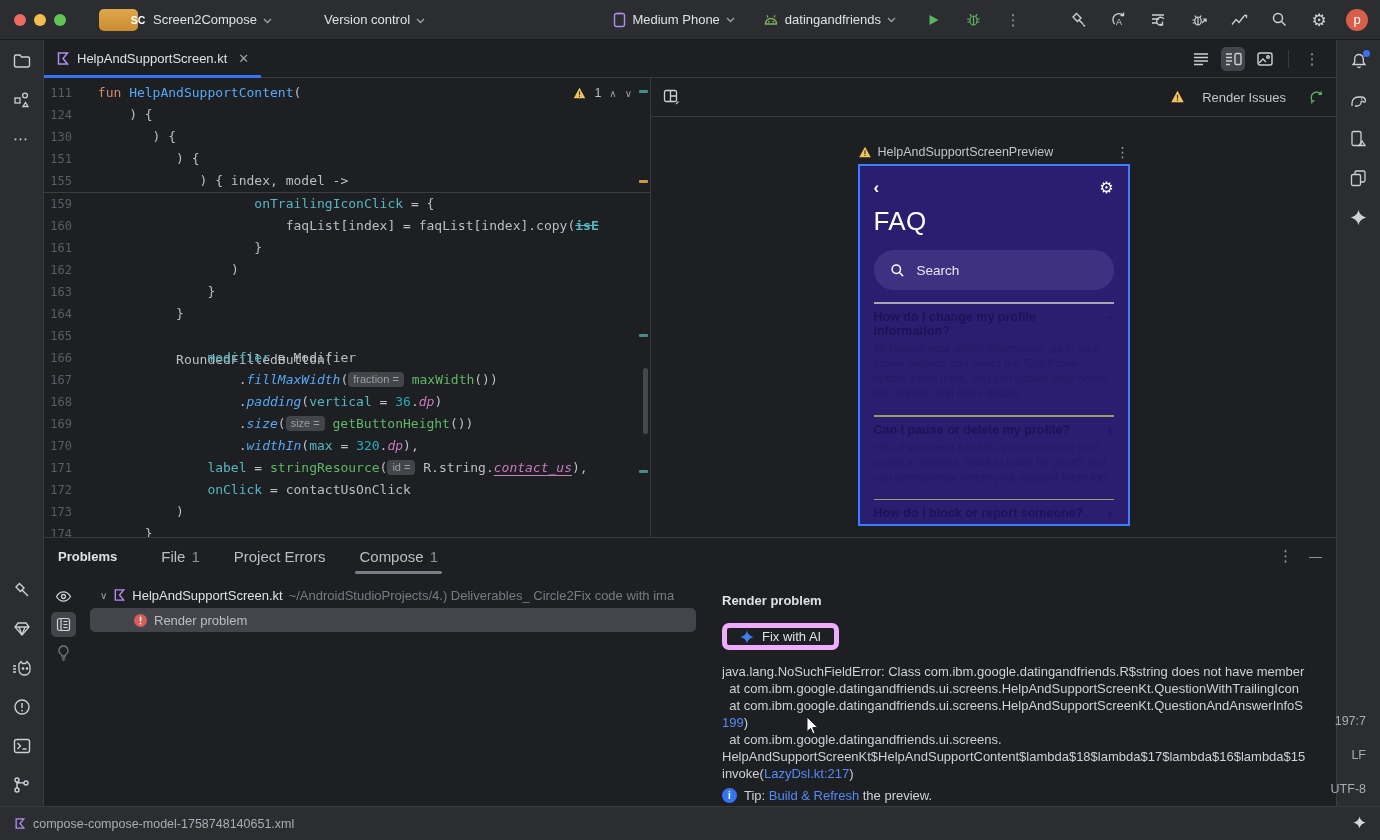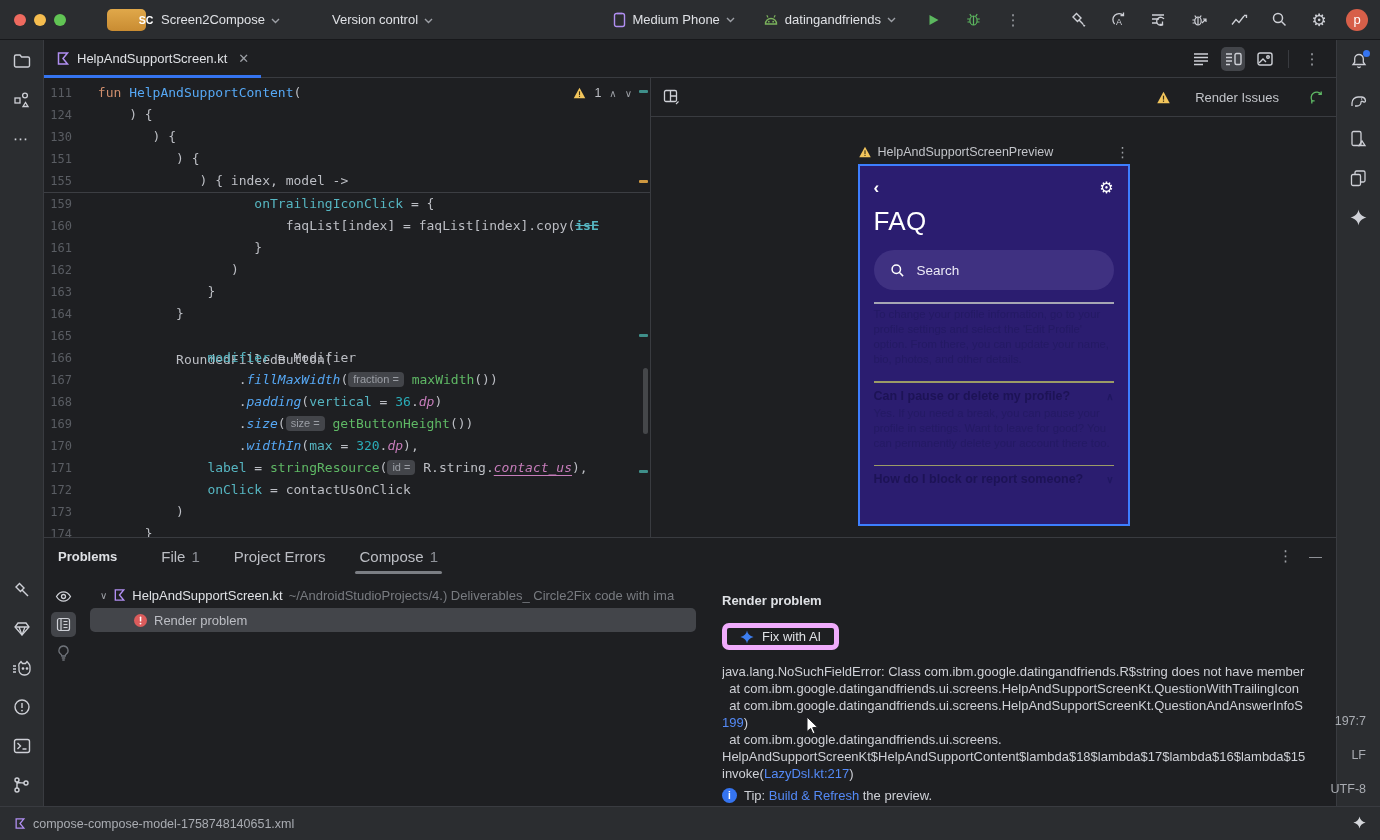--- a/index.html
+++ b/index.html
@@ -2,21 +2,21 @@
 <html><head>
 <meta charset="utf-8">
 <style>
   html,body{margin:0;padding:0;background:#101114;}
   *{box-sizing:border-box;}
   .app{position:relative;width:1380px;height:840px;background:#1e1f22;font-family:"Liberation Sans",sans-serif;color:#bcbec4;overflow:hidden;}
   
   .titlebar{height:40px;background:#2b2d30;border-bottom:1px solid #17181b;display:flex;align-items:center;padding:0 12px 0 14px;}
   .tl{width:12px;height:12px;border-radius:50%;margin-right:8px;}
   .tl.r{background:#ee6a5f}.tl.y{background:#f5bd4f}.tl.g{background:#61c454}
-  .sc-badge{width:22px;height:22px;border-radius:5px;background:linear-gradient(#e0a84a,#c98c32);color:#fff;font-size:10.5px;font-weight:bold;display:flex;align-items:center;justify-content:center;margin:0 7px 0 33px;padding-left:39px;}
+  .sc-badge{width:22px;height:22px;border-radius:5px;background:linear-gradient(#e0a84a,#c98c32);color:#fff;font-size:10.5px;font-weight:bold;display:flex;align-items:center;justify-content:center;margin:0 7px 0 25px;padding-left:39px;}
   .menu-btn{display:flex;align-items:center;gap:6px;padding:4px 8px;border-radius:6px;font-size:13px;color:#dfe1e5;cursor:default;}
   .menu-btn svg{margin-top:2px}
   .tb-right{display:flex;align-items:center;margin-left:auto;gap:14px;}
   .tb-group{display:flex;align-items:center;gap:6px;font-size:13px;color:#dfe1e5;}
   .icon-btn{width:26px;height:26px;display:flex;align-items:center;justify-content:center;border-radius:6px;}
   .kebab{color:#9da0a6;font-size:15px;}
   .avatar{width:22px;height:22px;border-radius:50%;background:#d75f49;color:#fff;font-size:13px;display:flex;align-items:center;justify-content:center;}
   
   .main{display:flex;height:766px;}
   .stripe{width:44px;background:#2b2d30;display:flex;flex-direction:column;align-items:center;padding:9px 0;gap:15px;}
@@ -47,21 +47,21 @@
   .tok-purl{color:#c77dbb;font-style:italic;text-decoration:underline;text-underline-offset:3px;}
   .tok-wh{color:#bcbec4}.tok-mth{color:#56a8f5;font-style:italic}
   .tok-hint{display:inline-block;background:#43454a;color:#9b9ea5;border-radius:4px;padding:0 5px;font-size:11px;line-height:15px;font-family:"Liberation Sans",sans-serif;vertical-align:1px;}
   .inspect-widget{position:absolute;top:8px;right:18px;display:flex;align-items:center;gap:8px;font-family:"Liberation Sans",sans-serif;font-size:12.5px;color:#bcbec4;}
   .inspect-widget .chv{color:#9da0a6;font-size:10px;}
   .stripe-mark{position:absolute;right:2px;width:9px;height:3px;border-radius:1px;}
   .sb-thumb{position:absolute;right:2px;width:5px;height:66px;border-radius:3px;background:#5a5d61;opacity:.65;}
   
   .preview{flex:1;border-left:1px solid #393b40;display:flex;flex-direction:column;min-width:0;}
   .pv-header{height:39px;border-bottom:1px solid #393b40;display:flex;align-items:center;padding:0 12px;}
-  .pv-header .ri{margin-left:auto;display:flex;align-items:center;gap:24px;font-size:13px;color:#c2c4c9;}
+  .pv-header .ri{margin-left:auto;display:flex;gap:17px;font-size:13px;color:#c2c4c9;}
   .pv-canvas{flex:1;position:relative;overflow:hidden;}
   .pv-label{width:272px;margin:27px auto 4px;display:flex;align-items:center;gap:6px;font-size:12.5px;color:#c2c4c9;}
   .pv-label .kb{margin-left:auto;color:#9da0a6;font-size:14px;}
   .phone-frame{width:272px;height:362px;margin:0 auto;border:2px solid #3d7eff;background:#2b1d70;overflow:hidden;padding:12px 14px;color:#fff;}
   .pf-top{display:flex;align-items:center;height:20px;}
   .pf-back{font-size:17px;font-weight:bold;line-height:14px;}
   .pf-gear{margin-left:auto;font-size:16px;line-height:16px;color:#fff;}
   .pf-title{font-size:26px;font-weight:500;letter-spacing:.3px;margin-top:8px;}
   .pf-search{margin-top:13px;height:40px;border-radius:20px;background:#3f3181;display:flex;align-items:center;gap:12px;padding:0 16px;font-size:13.5px;color:#eceaf6;}
   .pv-div{height:2px;background:#a6a6b4;margin-top:12px;}
@@ -384,20 +384,24 @@
               <div class="pf-title">FAQ</div>
               <div class="pf-search">
                 <svg width="15" height="15" viewBox="0 0 15 15" fill="none" stroke="#fff" stroke-width="1.5">
                     <circle cx="6.3" cy="6.3" r="4.2"></circle>
                     <path d="M9.5 9.5l3.6 3.6"></path>
                   </svg>
                 <span>Search</span>
               </div>
               <div id="faq-list">
                   <div class="pv-div"></div>
+                  <div class="pv-q">
+                    <span>How do I change my profile information?</span>
+                    <span class="qi">–</span>
+                  </div>
                   <div class="pv-a">To change your profile information, go to your profile settings and select the 'Edit Profile' option. From there, you can update your name, bio, photos, and other details.</div>
                   <div class="pv-div olive"></div>
                   <div class="pv-q">
                     <span>Can I pause or delete my profile?</span>
                     <span class="qi">∧</span>
                   </div>
                   <div class="pv-a">Yes. If you need a break, you can pause your profile in settings. Want to leave for good? You can permanently delete your account there too.</div>
                   <div class="pv-div olive"></div>
                   <div class="pv-q bare">
                     <span>How do I block or report someone?</span>

